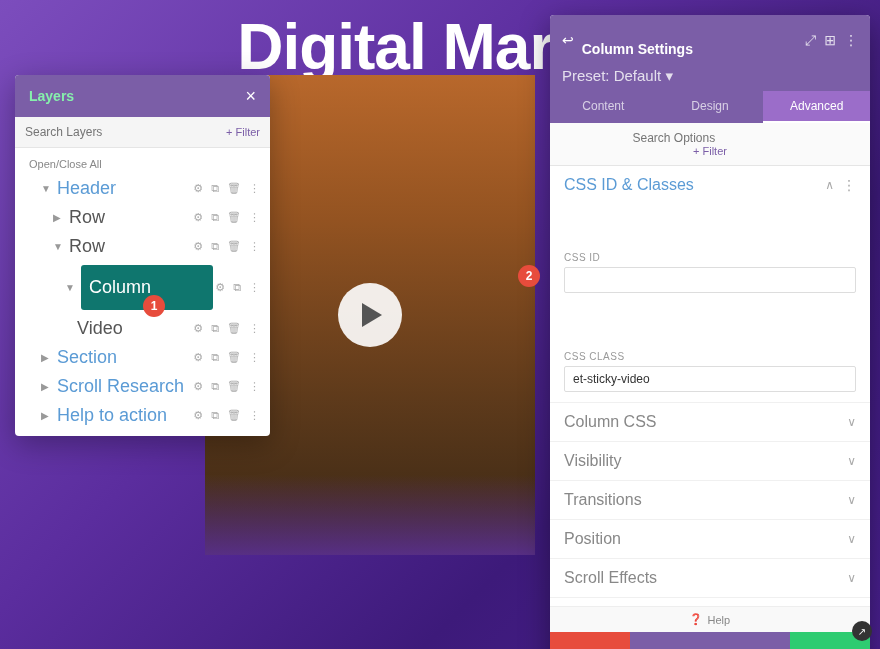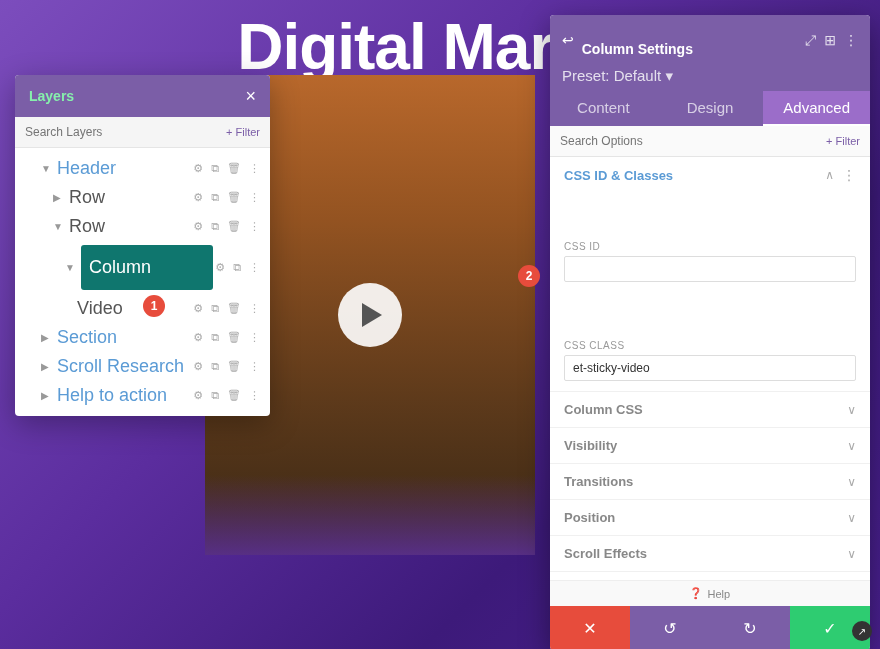--- a/index.html
+++ b/index.html
@@ -312,38 +312,39 @@
 
     .settings-tabs {
       display: flex;
       background: #7b5ea7;
     }
 
     .settings-tab {
       flex: 1;
       padding: 8px 4px;
       text-align: center;
-      font-size: 15px;
+      font-size: 12px;
       color: rgba(255,255,255,0.7);
       cursor: pointer;
       border-bottom: 2px solid transparent;
     }
 
     .settings-tab.active {
       background: #9b6dc9;
       color: white;
       border-bottom: 2px solid white;
     }
 
     .settings-search-bar {
       padding: 8px 10px;
       display: flex;
       align-items: center;
       border-bottom: 1px solid #e5e5e5;
       background: #fafafa;
+      flex-direction: column;
     }
 
     .settings-search-input {
       flex: 1;
       border: none;
       background: transparent;
       font-size: 12px;
       color: #666;
       outline: none;
     }
@@ -371,23 +372,23 @@
 
     .settings-section-header {
       display: flex;
       align-items: center;
       padding: 10px 14px;
       cursor: pointer;
     }
 
     .settings-section-title {
       flex: 1;
-      font-size: 13px;
+      font-size: 16px;
       color: #5b9bd5;
-      font-weight: 700;
+      font-weight: 400;
     }
 
     .settings-section-title.grey {
       color: #888;
     }
 
     .settings-section-icons {
       display: flex;
       gap: 8px;
       align-items: center;
@@ -497,20 +498,21 @@
 <div class="layers-panel">
   <div class="layers-header">
     <span class="layers-title">Layers</span>
     <span class="layers-close">×</span>
   </div>
   <div class="layers-search-bar">
     <input class="layers-search-input" type="text" placeholder="Search Layers" style="">
     <button class="layers-filter-btn">+ Filter</button>
   </div>
   <div class="layers-body">
+    <div class="open-close-all">Open/Close All</div>
 
     <div class="layer-item layer-indent1 active">
       <span class="layer-toggle">▼</span>
       <span class="layer-label blue-link">Header</span>
       <div class="layer-actions">
         <span class="layer-action-icon">⚙</span>
         <span class="layer-action-icon">⧉</span>
         <span class="layer-action-icon">🗑</span>
         <span class="layer-action-icon">⋮</span>
       </div>

